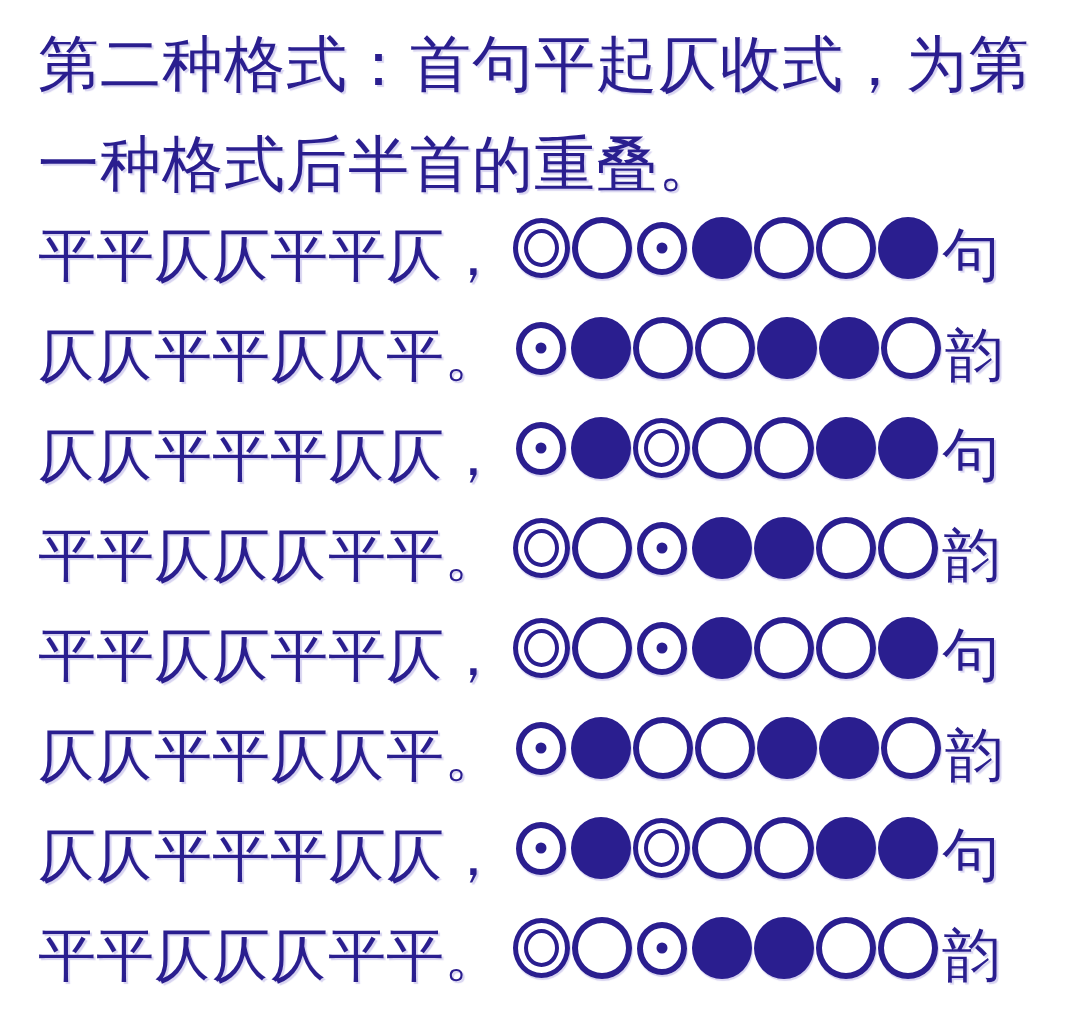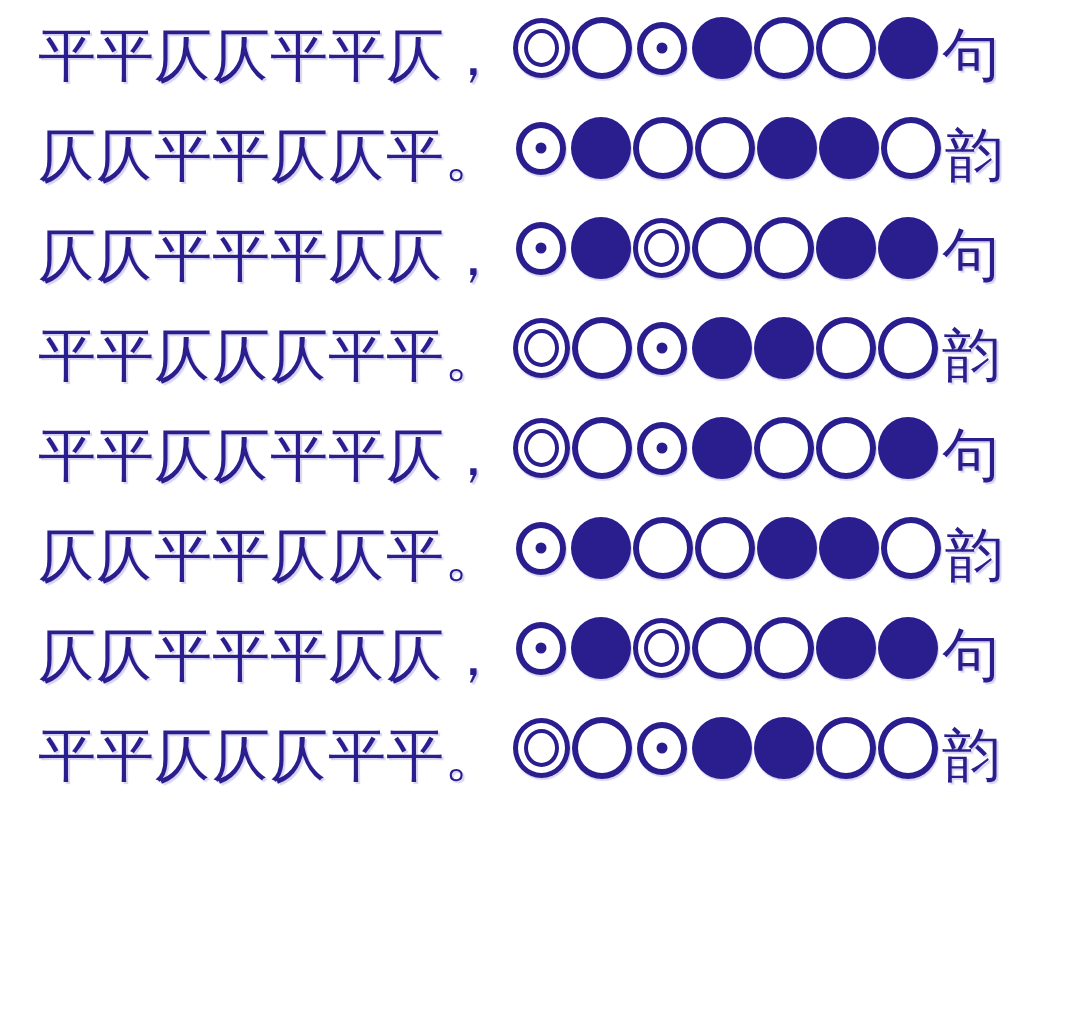--- a/index.html
+++ b/index.html
@@ -93,20 +93,24 @@
     background:var(--ink);
     border-radius:50%;
     top:50%;left:50%;
     transform:translate(-50%,-50%);
   }
 </style>
 </head>
 <body>
 
 <div class="page">
+  <div class="title">
+    <span class="tline">第二种格式：首句平起仄收式，为第</span>
+    <span class="tline">一种格式后半首的重叠。</span>
+  </div>
   <div class="rows">
   <div class="row">
     <span class="tones">平平仄仄平平仄，</span>
     <span class="marks">
           <span class="c double"></span>
           <span class="c open"></span>
           <span class="c dot"></span>
           <span class="c filled"></span>
           <span class="c open"></span>
           <span class="c open"></span>

